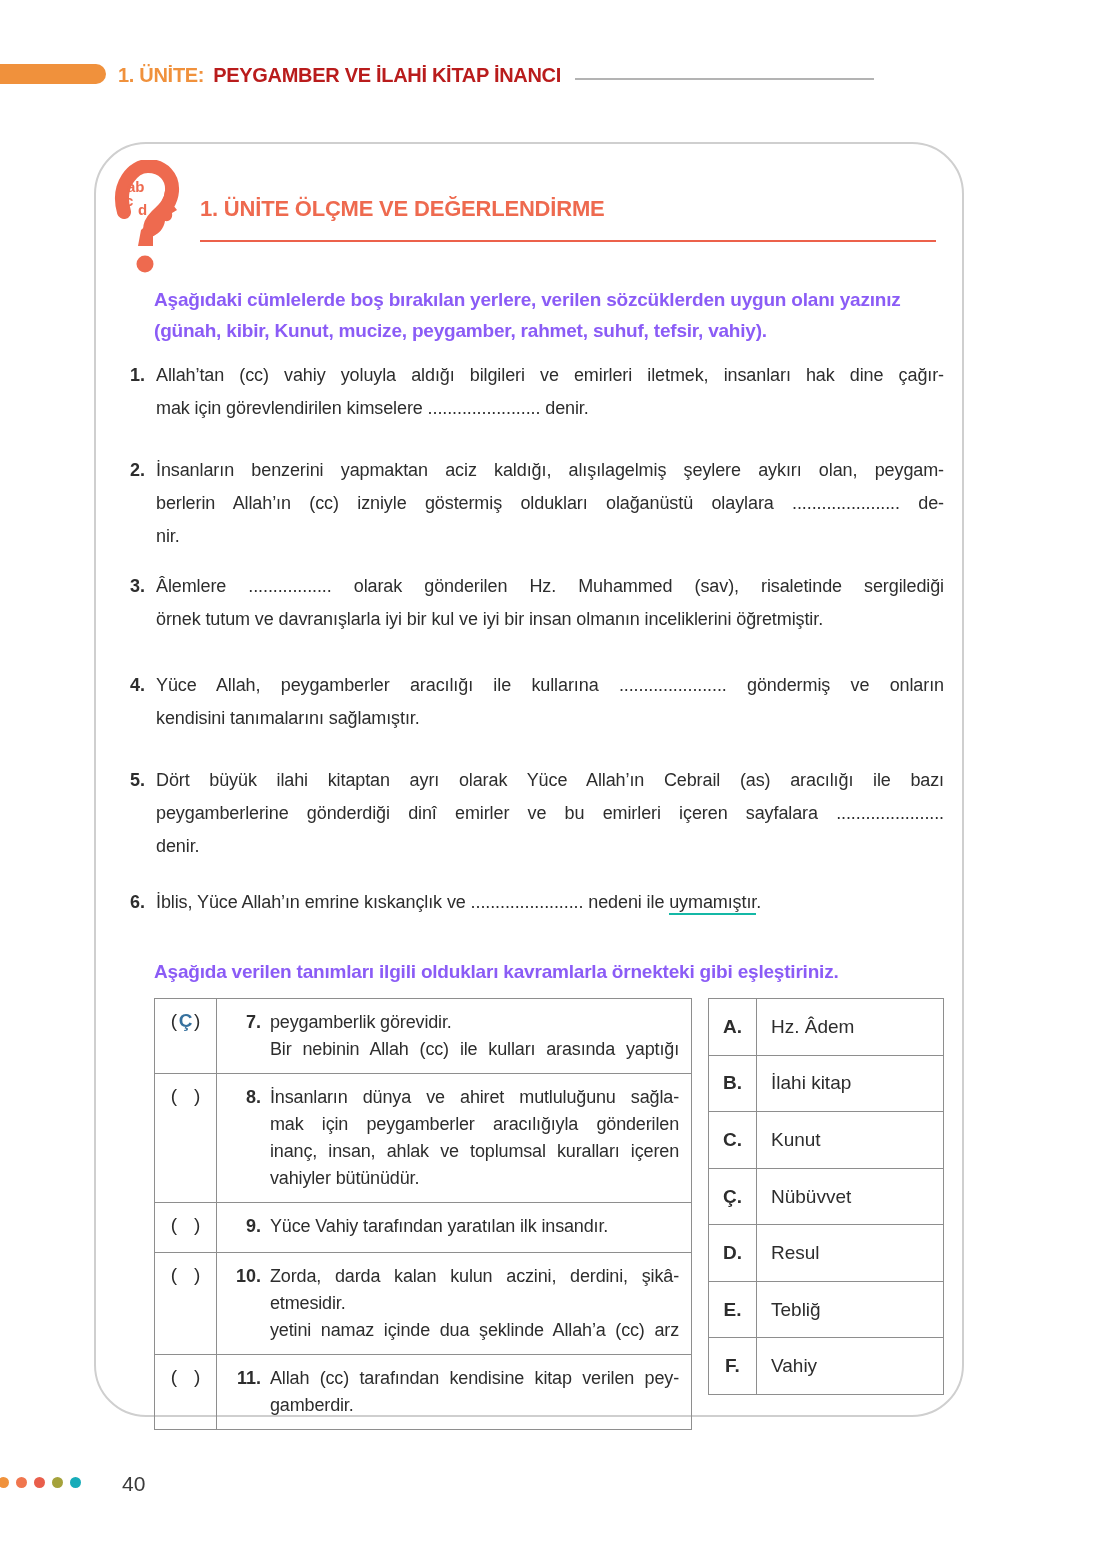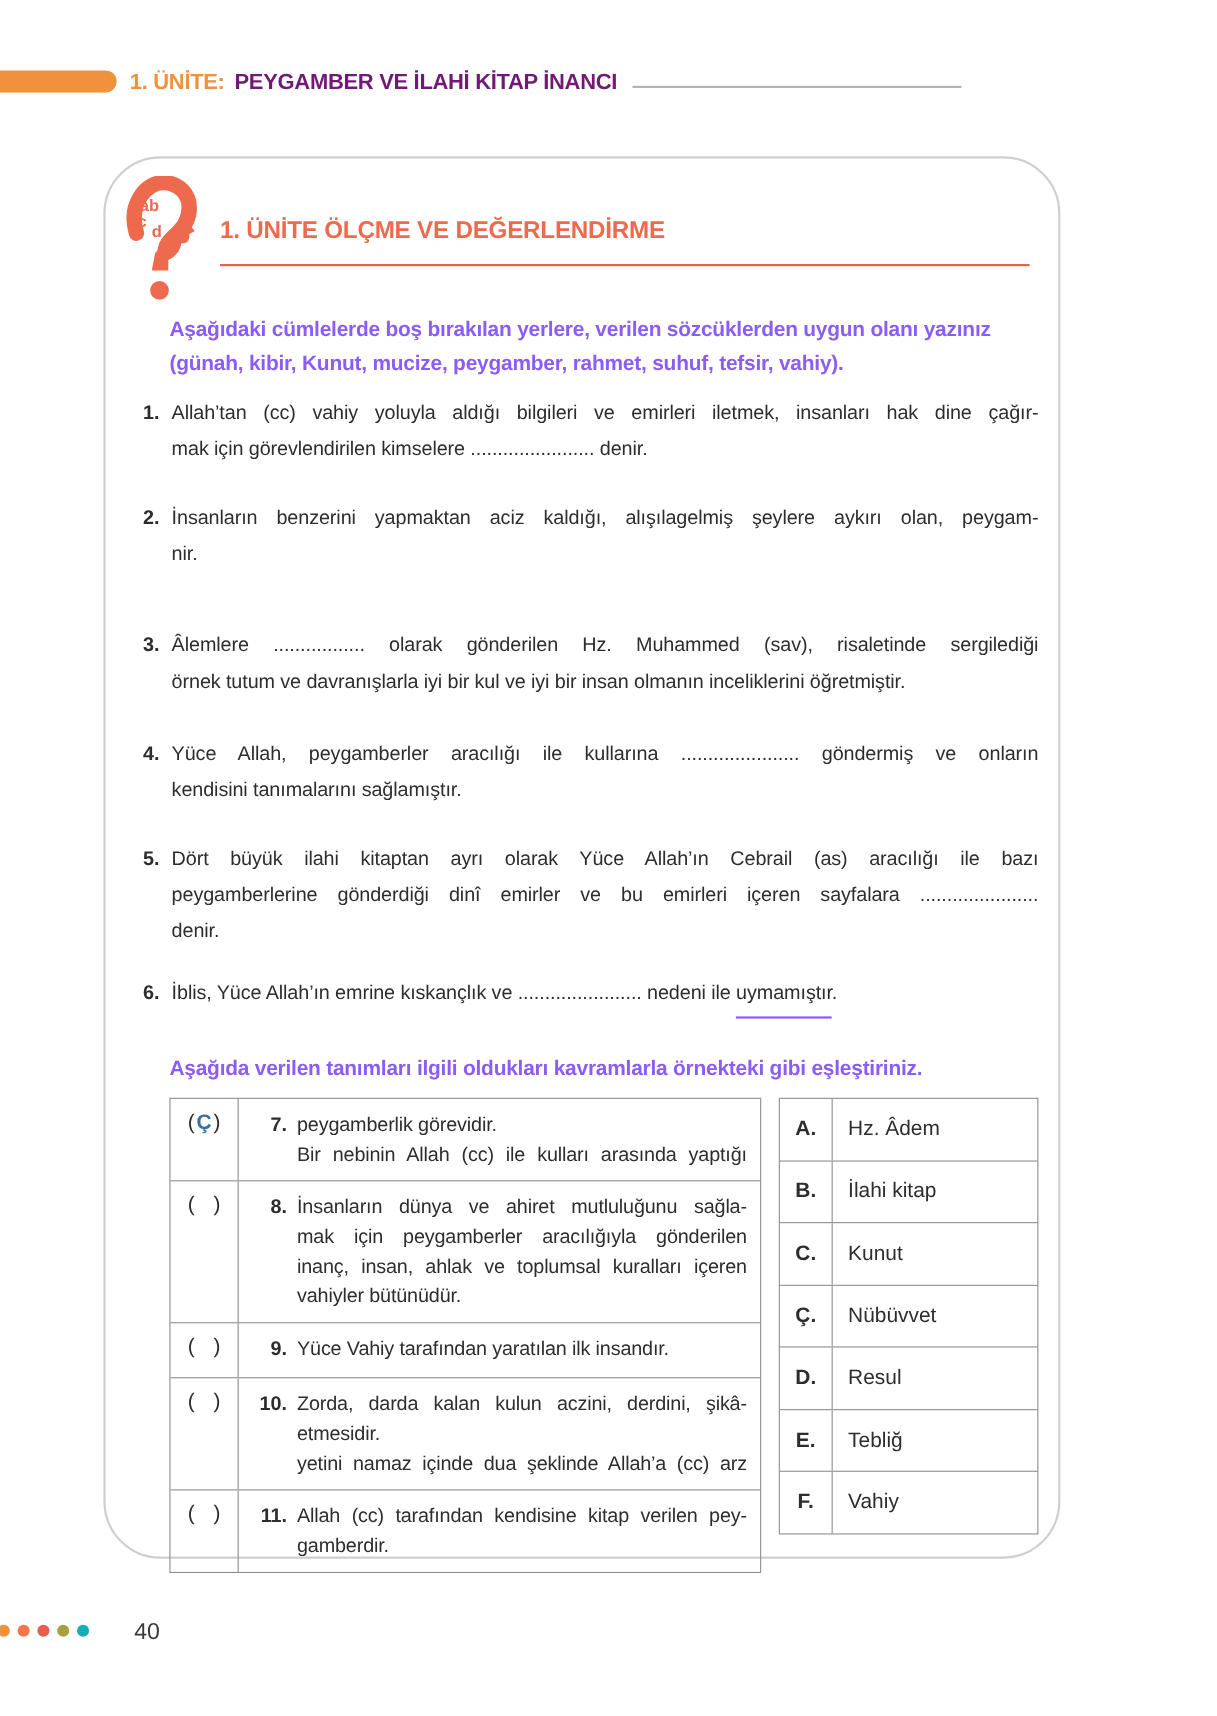--- a/index.html
+++ b/index.html
@@ -6,21 +6,21 @@
   html,body { margin:0; padding:0; background:#ffffff; }
   .page {
     position:relative; width:1106px; height:1560px; background:#ffffff;
     font-family:"Liberation Sans", sans-serif; color:#2d2d2d; overflow:hidden;
   }
 
   
   .top-header { position:absolute; top:64px; left:0; width:884px; height:24px; display:flex; align-items:flex-start; }
   .orange-bar { width:106px; height:20px; background:#F0913C; border-radius:0 10px 10px 0; flex:none; }
   .unit-label { margin-left:12px; font-weight:bold; font-size:20px; color:#F0913C; letter-spacing:-0.3px; white-space:nowrap; }
-  .unit-title { margin-left:9px; font-size:20px; color:#701a75; font-weight:600; letter-spacing:-0.3px; white-space:nowrap; }
+  .unit-title { margin-left:9px; font-size:20px; color:#b91c1c; font-weight:600; letter-spacing:-0.3px; white-space:nowrap; }
   .header-rule { flex:1; border-top:2px solid #B3B3B3; margin:14px 10px 0 14px; }
 
   
   .card { position:absolute; left:94px; top:142px; width:870px; height:1275px;
           border:2px solid #CFCFCF; border-radius:52px; background:#fff; }
 
   .head-icon { position:absolute; left:14px; top:16px; width:70px; height:122px; }
 
   .section-title { position:absolute; left:104px; top:52px; font-size:22px; font-weight:bold;
                    color:#EE6A4F; letter-spacing:-0.2px; white-space:nowrap; }
@@ -30,21 +30,21 @@
                line-height:31px; color:#8b5cf6; letter-spacing:-0.2px; }
   .lead-1 { top:140px; }
   .lead-2 { top:812px; }
 
   
   .q { position:absolute; left:34px; width:814px; display:flex; font-size:18px; line-height:33px; color:#2d2d2d; }
   .q-no { width:26px; flex:none; font-weight:bold; }
   .q-text { flex:1; letter-spacing:-0.1px; }
   .line { display:block; text-align:left; }
   .jl { text-align:justify; text-align-last:justify; }
-  .u { border-bottom:2px solid #8b5cf6; padding-bottom:12px; }
+  .u { border-bottom:2px solid #14b8a6; padding-bottom:1px; }
 
   
   .match-left { position:absolute; left:58px; top:854px; width:538px; border:1px solid #8E8E8E; }
   .mrow { display:flex; }
   .mrow + .mrow { border-top:1px solid #8E8E8E; }
   .mcell-ans { width:62px; flex:none; border-right:1px solid #8E8E8E; display:flex;
                justify-content:center; align-items:flex-start; padding-top:11px; font-size:19px; }
   .mcell-ans .ans { display:inline-block; width:17px; text-align:center; font-weight:bold; }
   .mcell-ans .blue { color:#36719E; }
   .mcell-def { flex:1; display:flex; padding:10px 12px; font-size:18px; line-height:27px; }
@@ -100,20 +100,21 @@
       <span class="q-text">
         <span class="line jl">Allah’tan (cc) vahiy yoluyla aldığı bilgileri ve emirleri iletmek, insanları hak dine çağır-</span>
         <span class="line">mak için görevlendirilen kimselere ....................... denir.</span>
       </span>
     </div>
 
     <div class="q" style="top:310px">
       <span class="q-no">2.</span>
       <span class="q-text">
         <span class="line jl">İnsanların benzerini yapmaktan aciz kaldığı, alışılagelmiş şeylere aykırı olan, peygam-</span>
+        <span class="line jl">berlerin Allah’ın (cc) izniyle göstermiş oldukları olağanüstü olaylara ...................... de-</span>
         <span class="line">nir.</span>
       </span>
     </div>
 
     <div class="q" style="top:426px">
       <span class="q-no">3.</span>
       <span class="q-text">
         <span class="line jl">Âlemlere ................. olarak gönderilen Hz. Muhammed (sav), risaletinde sergilediği</span>
         <span class="line">örnek tutum ve davranışlarla iyi bir kul ve iyi bir insan olmanın inceliklerini öğretmiştir.</span>
       </span>

